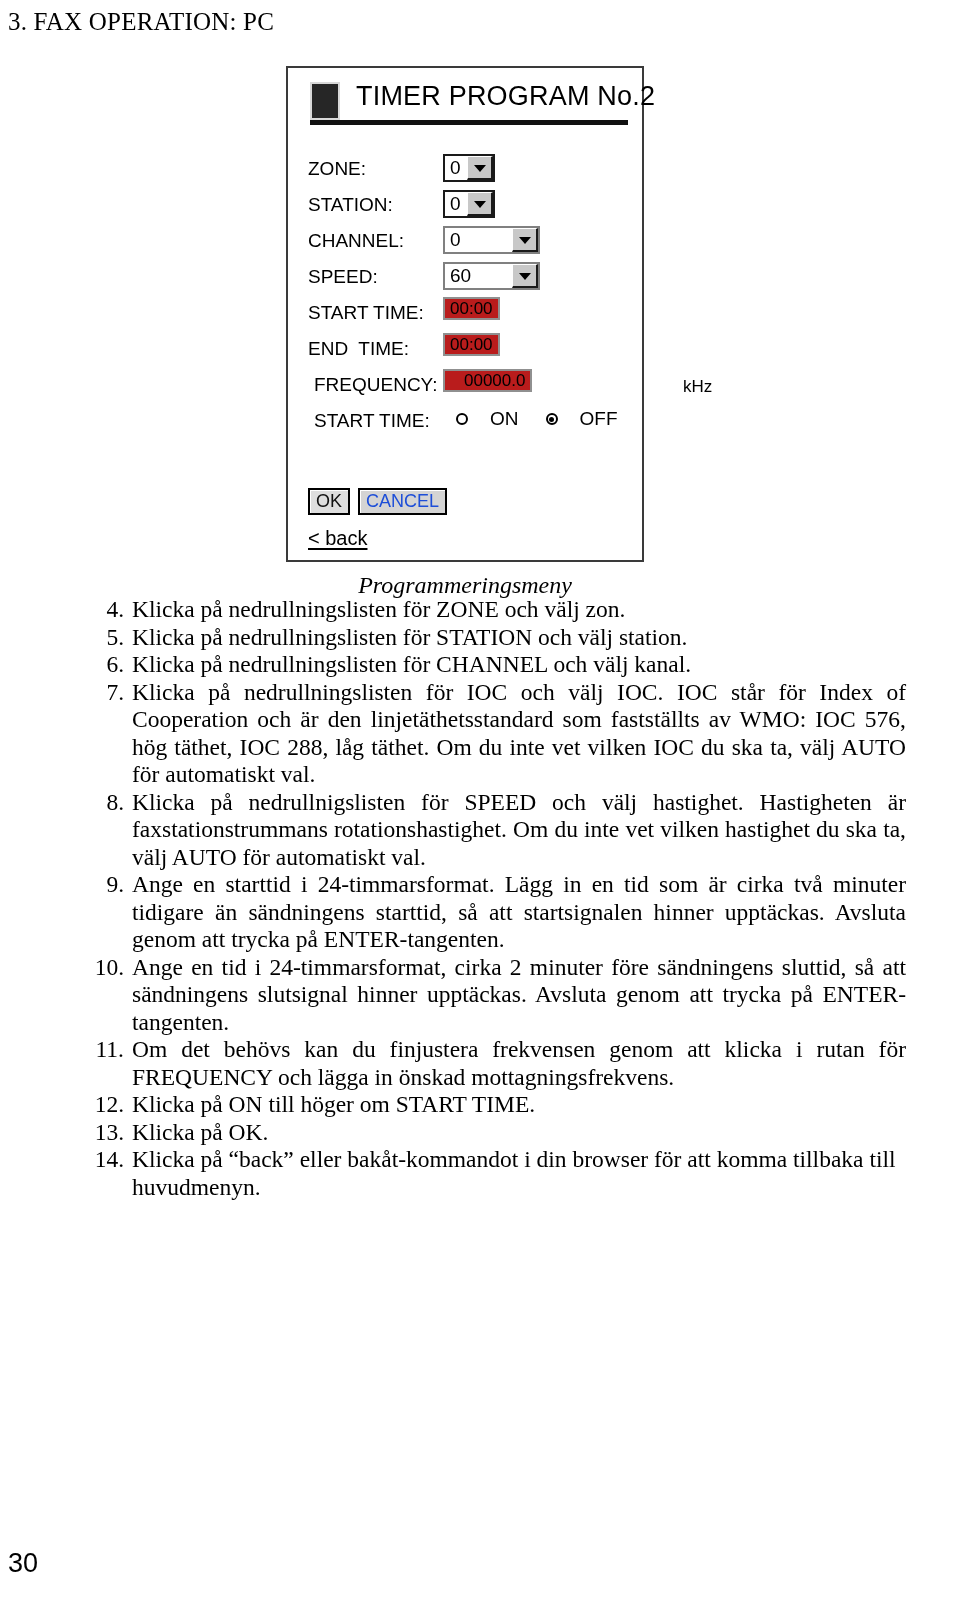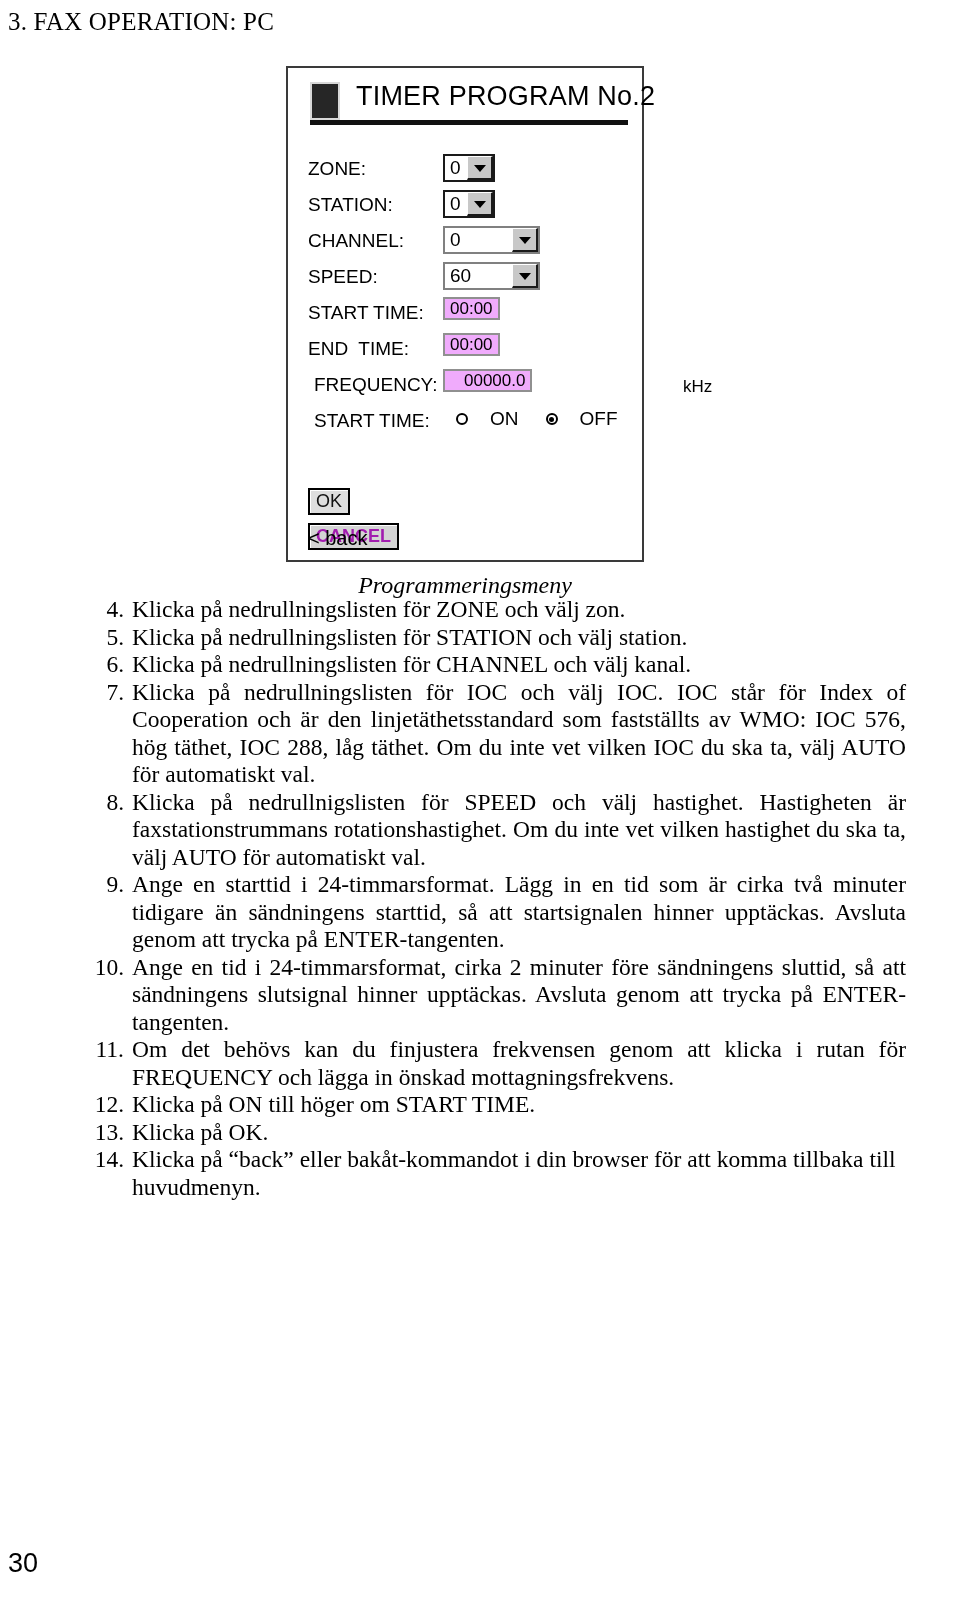--- a/index.html
+++ b/index.html
@@ -144,21 +144,21 @@
     border-left: 6px solid transparent;
     border-right: 6px solid transparent;
     border-top: 7px solid #000000;
   }
   .combo.w-sm { width: 52px; }
   .combo.w-lg { width: 97px; }
 
   
   .textbox {
     border: 2px solid #909090;
-    background: #f0abfc;
+    background: #b91c1c;
     box-sizing: border-box;
     height: 26px;
     font-family: "Liberation Sans", sans-serif;
     font-size: 17px;
     line-height: 22px;
     padding: 0 5px;
     white-space: nowrap;
   }
   .textbox.w-time { width: 76px; }
   .textbox.w-freq { width: 74px; padding-left: 19px; }
@@ -205,37 +205,36 @@
   .radio-text { margin: 0 14px 0 9px; }
 
   
   .buttons {
     position: absolute;
     left: 20px;
     top: 420px;
     display: flex;
     align-items: flex-start;
     gap: 8px;
-    flex-direction: column;
   }
   .btn {
     background: #d4d4d4;
     border: 2px solid #000000;
     box-shadow: inset 1px 1px 0 #ffffff;
     box-sizing: border-box;
     font-family: "Liberation Sans", sans-serif;
     font-size: 18px;
     line-height: 23px;
     padding: 0 6px;
     height: 27px;
     white-space: nowrap;
     color: #111111;
   }
   .btn.ok { background: #dedede; }
-  .btn.cancel { color: #a21caf; font-weight: bold; }
+  .btn.cancel { color: #1d4ed8; }
 
   .back-link {
     position: absolute;
     left: 20px;
     top: 459px;
     font-family: "Liberation Sans", sans-serif;
     font-size: 20px;
     text-decoration: underline;
     text-underline-offset: 3px;
     white-space: nowrap;

